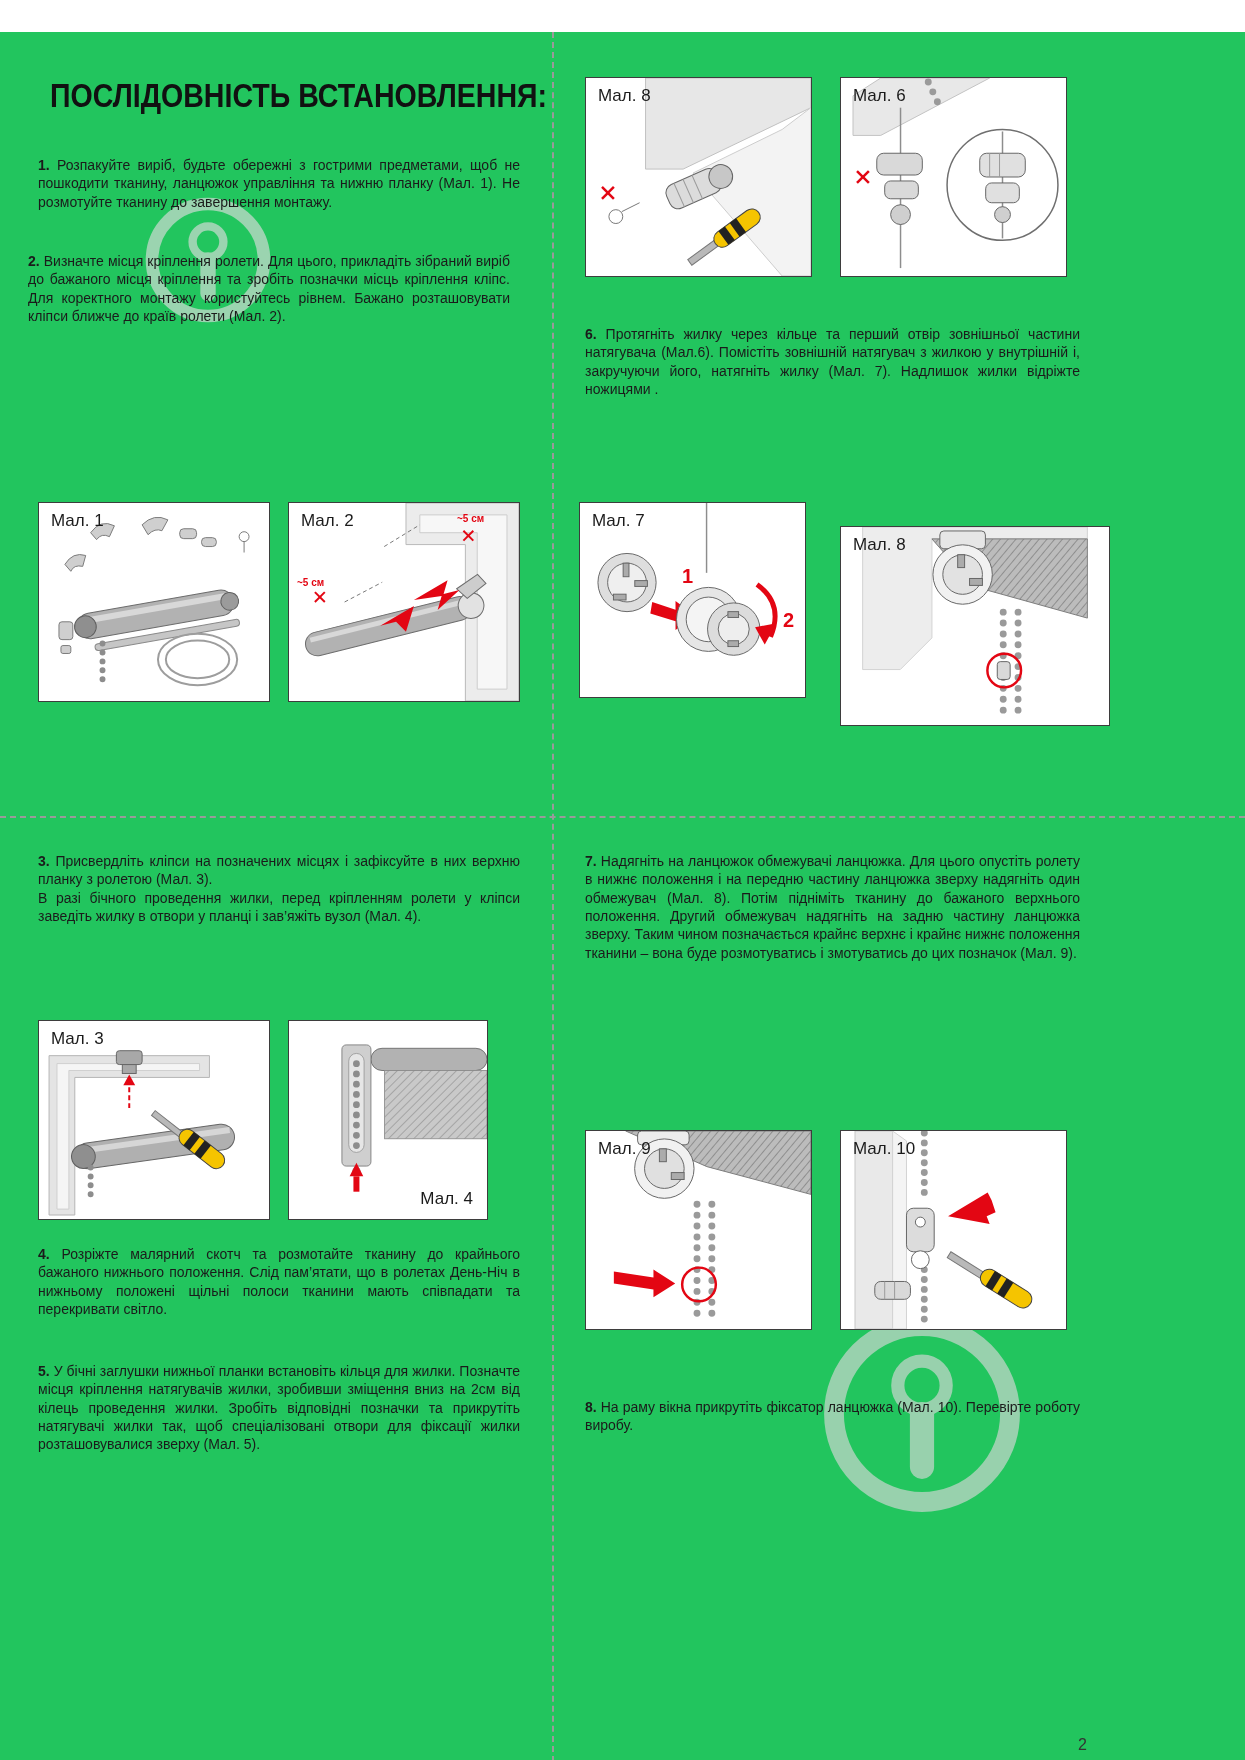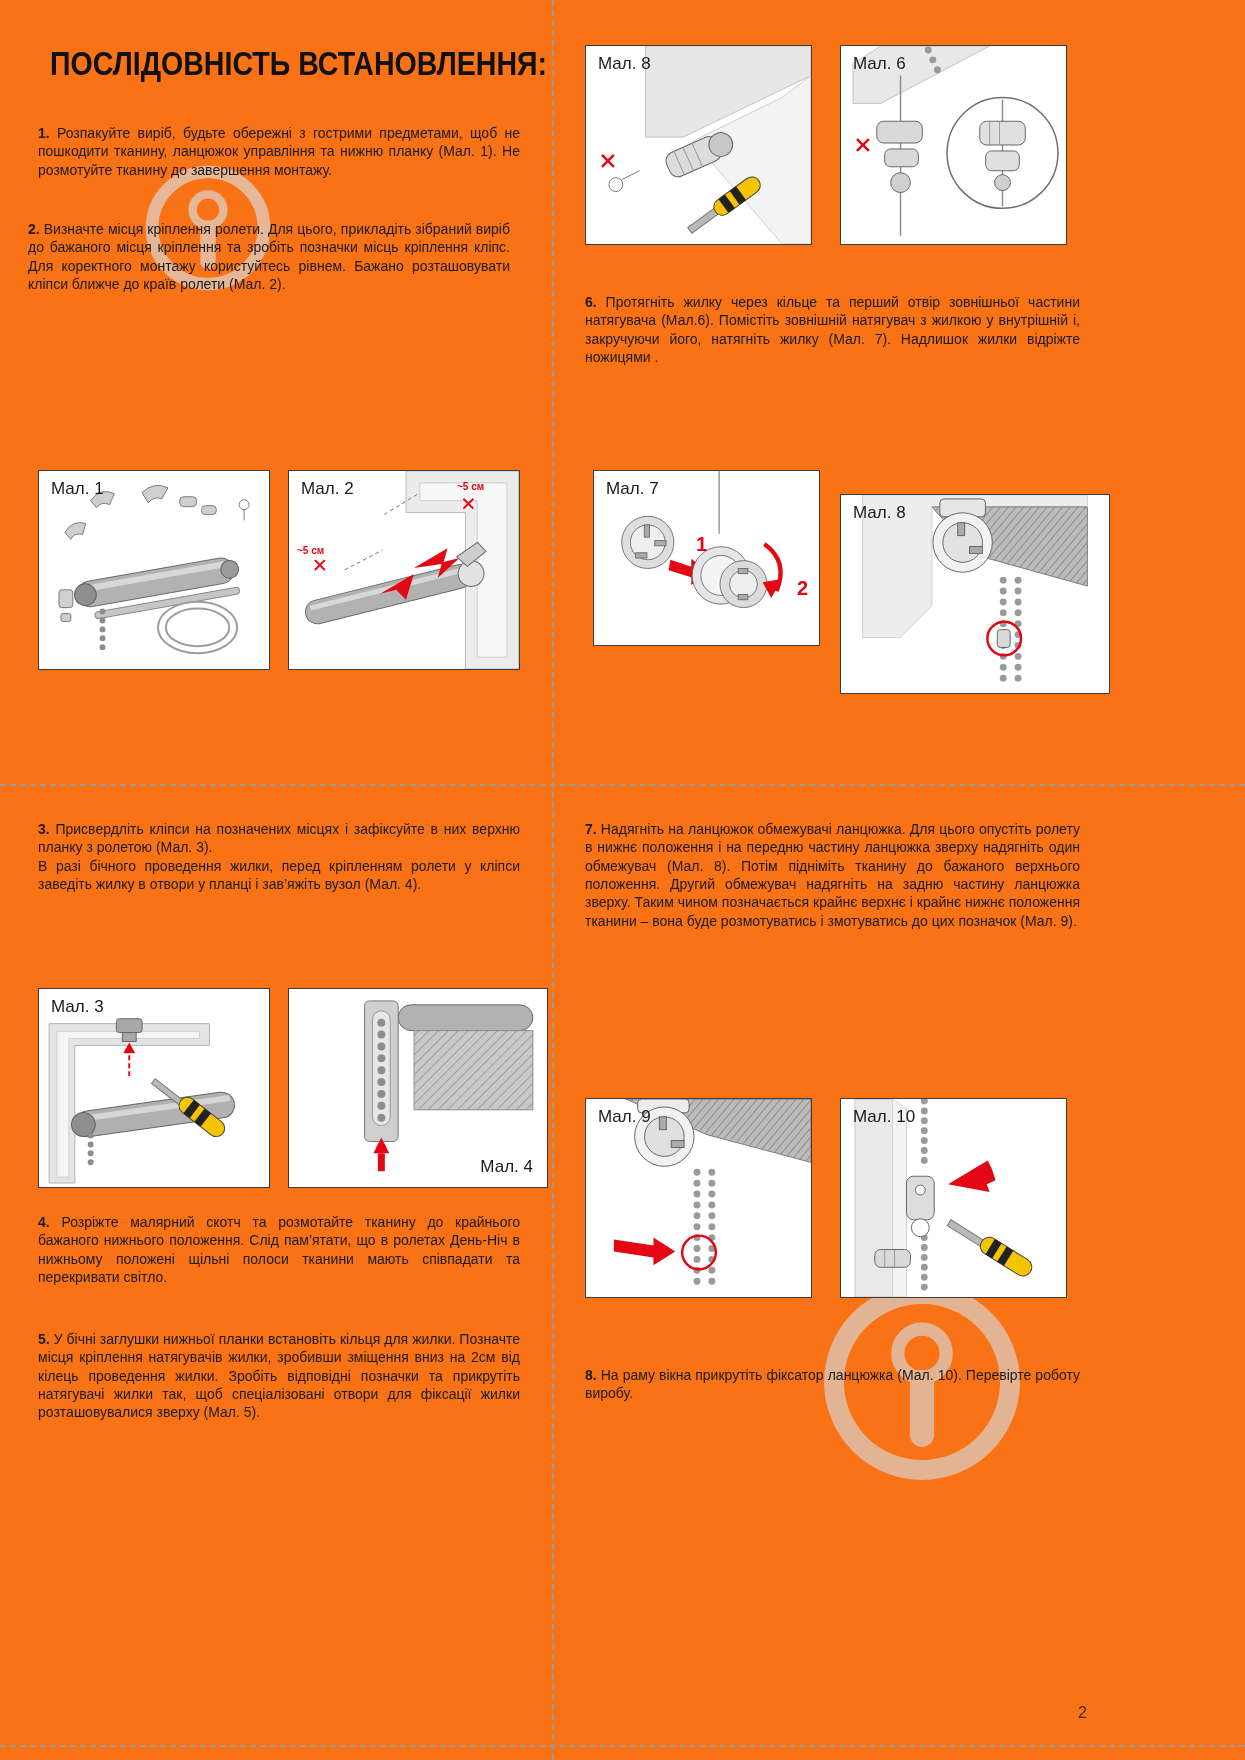--- a/index.html
+++ b/index.html
@@ -2,21 +2,21 @@
 <html><head>
 <meta charset="utf-8">
 <style>
   * { margin:0; padding:0; box-sizing:border-box; }
   html,body { background:#ffffff; }
   body {
     width:1245px; height:1760px; position:relative;
     font-family:"Liberation Sans", sans-serif;
     color:#1b1b1b;
   }
-  .sheet { position:absolute; inset:0; overflow:hidden; background:#f97316; }
+  .sheet { position:absolute; inset:0; overflow:hidden; background:#22c55e;margin-top:32px; }
 
   
   .cut-v { position:absolute; left:552px; top:0; height:1760px; width:0; border-left:2px dashed #9a9a9a; z-index:3; }
   .cut-h { position:absolute; left:0; width:1245px; height:0; border-top:2px dashed #9a9a9a; z-index:3; }
 
   .title {
     position:absolute; left:50px; top:44px; z-index:2;
     font-size:34px; font-weight:700; letter-spacing:0;
     transform:scaleX(0.84); transform-origin:left top;
     white-space:nowrap; color:#111;
@@ -199,21 +199,21 @@
       </g>
       <g stroke="#e30613" stroke-width="2">
         <line x1="26" y1="90" x2="36" y2="100"></line>
           <line x1="36" y1="90" x2="26" y2="100"></line>
         <line x1="176" y1="28" x2="186" y2="38"></line>
           <line x1="186" y1="28" x2="176" y2="38"></line>
       </g>
     </svg>
   </div>
 
-  <div class="fig" style="left:593px; top:470px; width:227px; height:176px;">
+  <div class="fig" style="left:579px; top:470px; width:227px; height:196px;">
     <span class="fig-label">Мал. 7</span>
     <span class="ann num" style="left:102px; top:62px;">1</span>
     <span class="ann num" style="left:203px; top:106px;">2</span>
     <svg class="illu" viewBox="0 0 227 200">
       <line x1="128" y1="0" x2="128" y2="72" stroke="#8d8d8d" stroke-width="1.5"></line>
       <g fill="#dedede" stroke="#666">
         <circle cx="46" cy="82" r="30"></circle>
         <circle cx="46" cy="82" r="20" fill="#efefef"></circle>
         <rect x="42" y="62" width="6" height="14" fill="#ababab"></rect>
         <rect x="54" y="80" width="13" height="6" fill="#ababab"></rect>
@@ -296,21 +296,21 @@
       </g>
       <g transform="rotate(38 150 120)">
         <rect x="106" y="117" width="36" height="6" fill="#b9b9b9" stroke="#777"></rect>
         <rect x="140" y="110" width="54" height="17" rx="8.5" fill="#f5c400" stroke="#444"></rect>
         <rect x="150" y="110" width="8" height="17" fill="#222"></rect>
         <rect x="164" y="110" width="8" height="17" fill="#222"></rect>
       </g>
     </svg>
   </div>
 
-  <div class="fig" style="left:288px; top:988px; width:260px; height:200px;">
+  <div class="fig" style="left:288px; top:988px; width:200px; height:200px;">
     <span class="fig-label br">Мал. 4</span>
     <svg class="illu" viewBox="0 0 232 200">
       <defs>
         <pattern id="h4" width="7" height="7" patternTransform="rotate(45)" patternUnits="userSpaceOnUse">
           <rect width="7" height="7" fill="#c9c9c9"></rect>
           <line x1="0" y1="0" x2="0" y2="7" stroke="#9e9e9e" stroke-width="2"></line>
         </pattern>
       </defs>
       <rect x="96" y="16" width="136" height="26" rx="13" fill="#b2b2b2" stroke="#666"></rect>
       <rect x="112" y="42" width="120" height="80" fill="url(#h4)" stroke="#8b8b8b"></rect>

